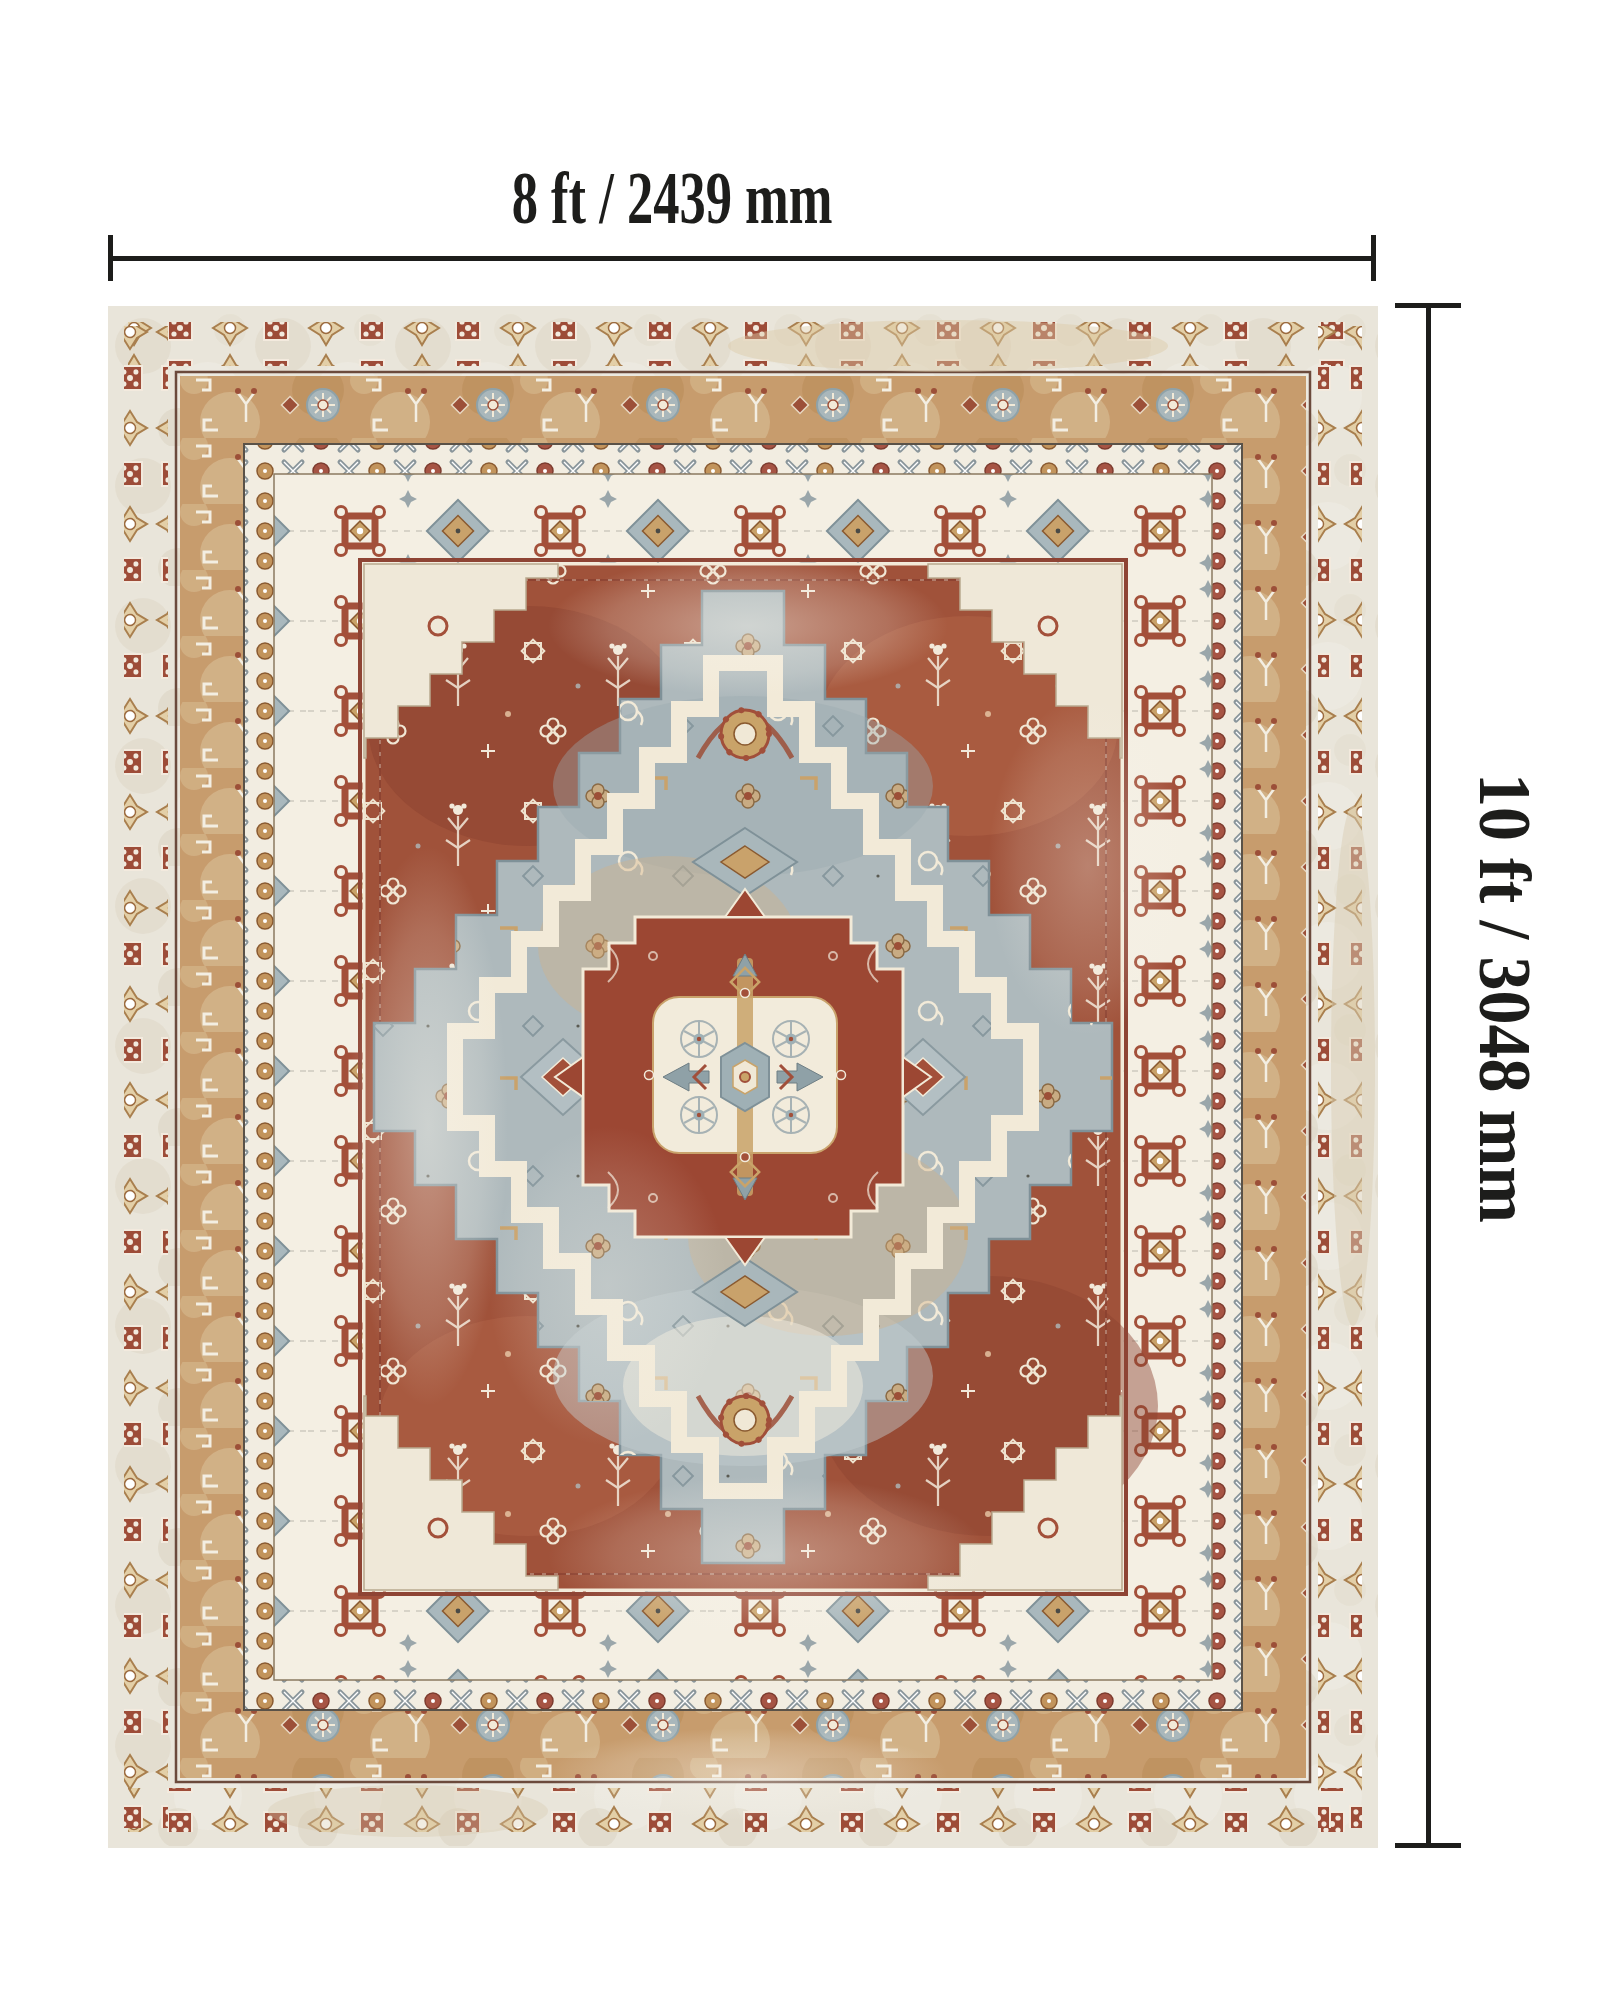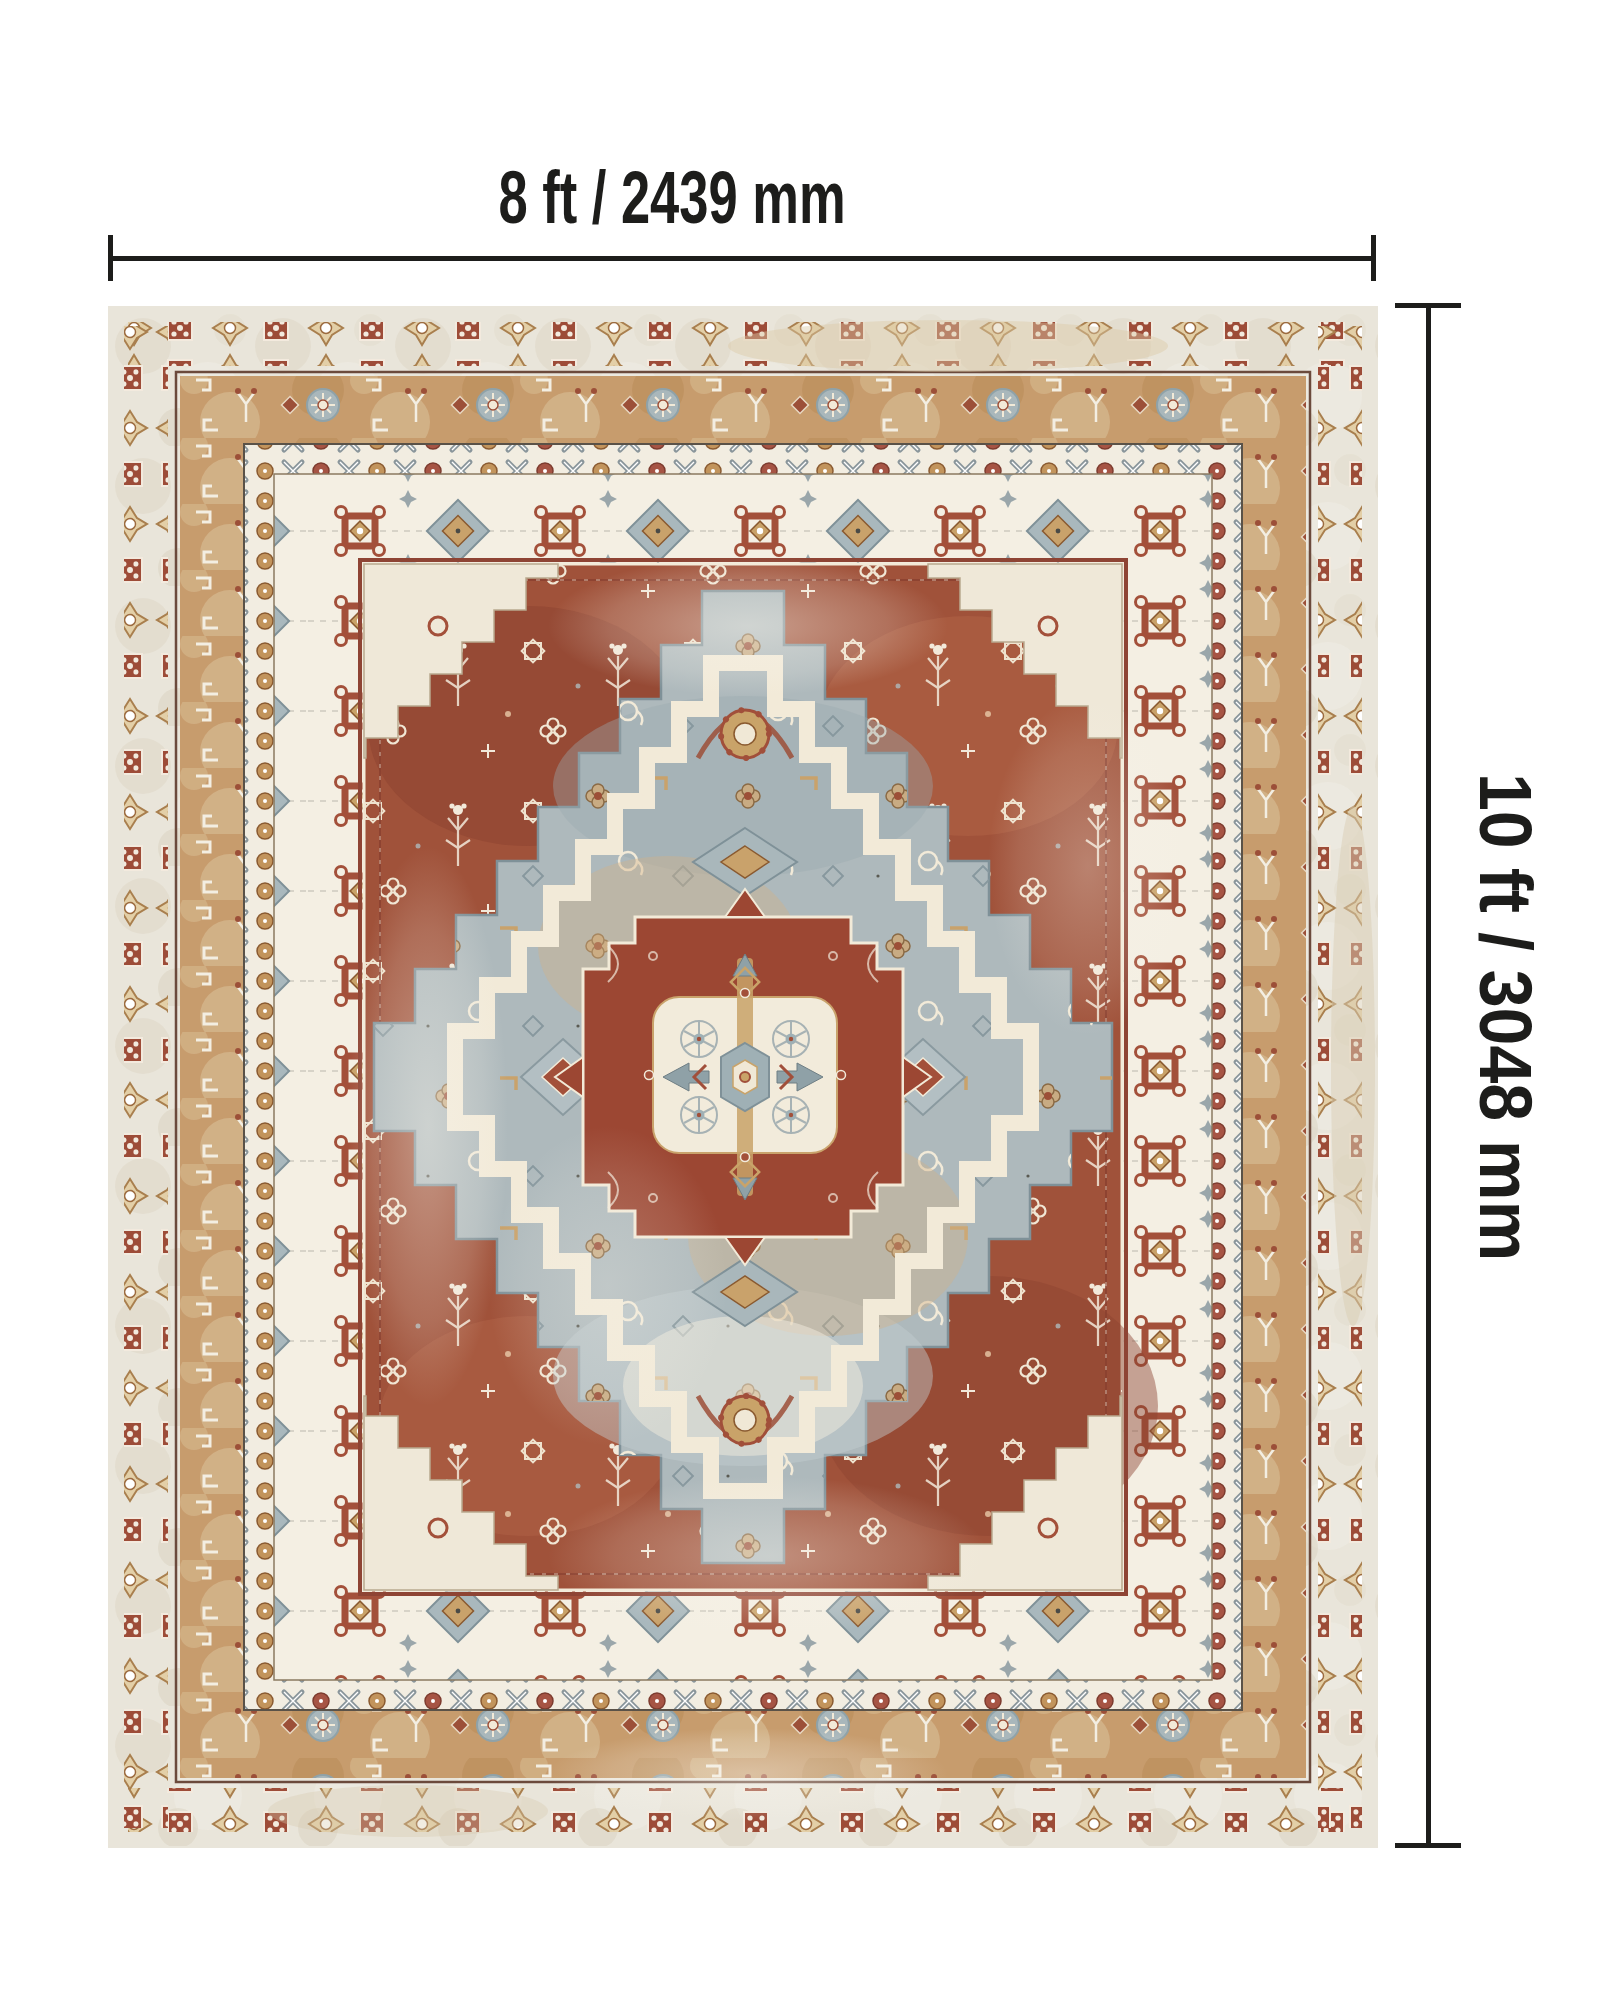--- a/index.html
+++ b/index.html
@@ -1,21 +1,21 @@
 <!DOCTYPE html>
 <html style="--background: #ffffff; --annotation-black: #1d1d1b; --margin-cream: #e9e5da; --tan-band: #c79c6d; --border-white: #f4efe3; --field-rust: #a0523a; --medallion-rust: #9c4733; --blue-gray: #aeb9bc; --inner-cream: #e7d8ba; --accent-gold: #c9a369; --accent-rust: #a3503a;"><head>
 <meta charset="utf-8">
 <style>
   :root{
     --annotation-black:#1d1d1b;
     --background:#ffffff;
   }
   html,body{margin:0;padding:0;background:var(--background);}
   .stage{position:relative;width:1600px;height:2000px;background:var(--background);overflow:hidden;
-         font-family:Liberation Sans, sans-serif;}
+         font-family:Liberation Serif, serif;}
   
   .dim-top-label{position:absolute;left:40px;top:160px;width:1264px;display:flex;justify-content:center;}
   .dim-top-label span{display:inline-block;white-space:nowrap;font-weight:700;font-size:75px;line-height:1;
                       color:var(--annotation-black);transform:scaleX(.70);transform-origin:center;}
   .dim-top-line{position:absolute;left:110px;top:256px;width:1264px;height:5px;background:var(--annotation-black);}
   .tick-v{position:absolute;width:5px;height:46px;top:235px;background:var(--annotation-black);}
   .tick-v.left{left:108px}
   .tick-v.right{left:1371px}
   .dim-right-line{position:absolute;left:1426px;top:305px;width:5px;height:1540px;background:var(--annotation-black);}
   .tick-h{position:absolute;width:66px;height:5px;left:1395px;background:var(--annotation-black);}

